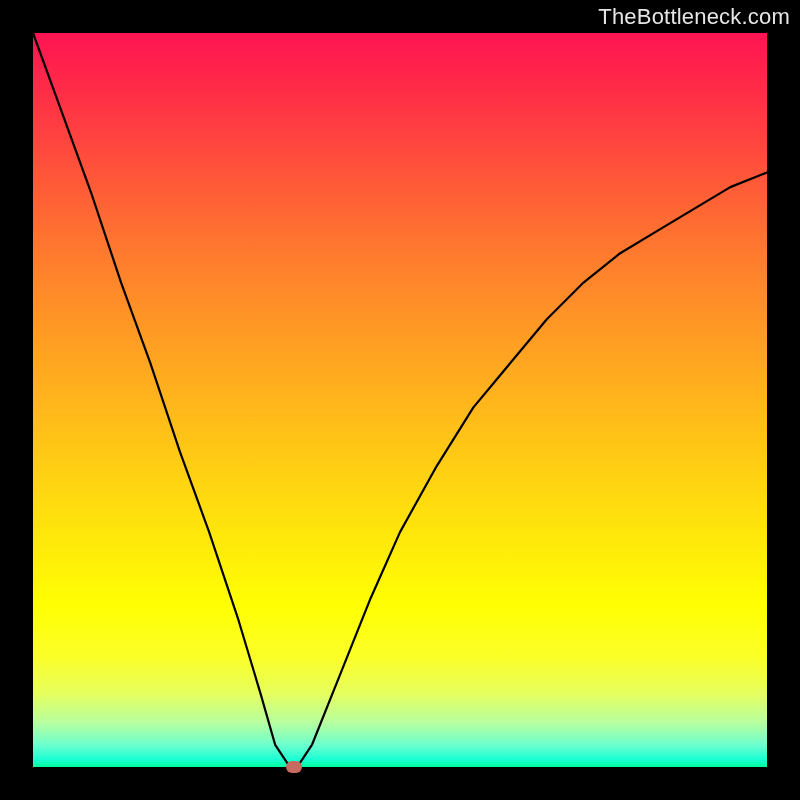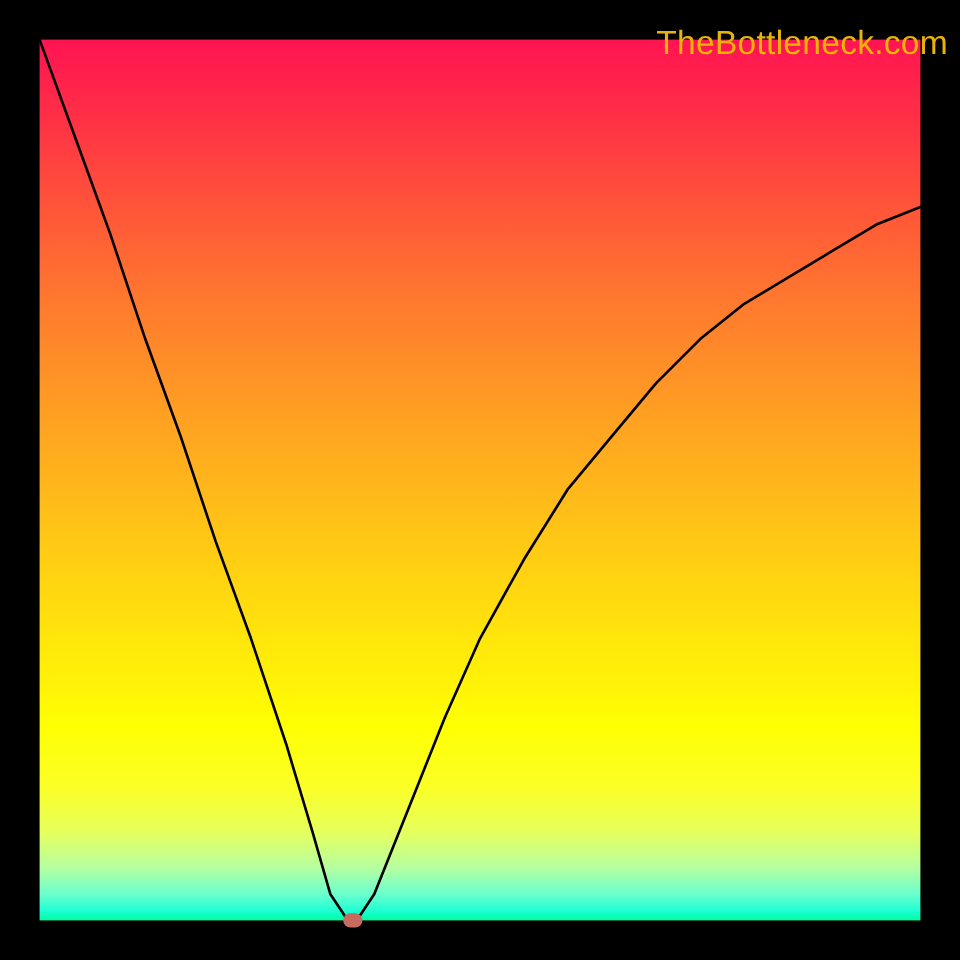--- a/index.html
+++ b/index.html
@@ -35,24 +35,24 @@
     );
   }
   .curve-svg {
     position: absolute;
     left: 0; top: 0;
     width: 100%; height: 100%;
     overflow: visible;
   }
   .watermark {
     position: absolute;
-    top: 20px;
+    top: 4px;
     right: 10px;
-    color: #eab308;
-    font-size: 28px;
+    color: #e5e5e5;
+    font-size: 22px;
     font-weight: 400;
     letter-spacing: 0.2px;
   }
   .marker {
     position: absolute;
     width: 16px;
     height: 12px;
     background: #c76a5f;
     border-radius: 6px;
     transform: translate(-50%, -50%);

